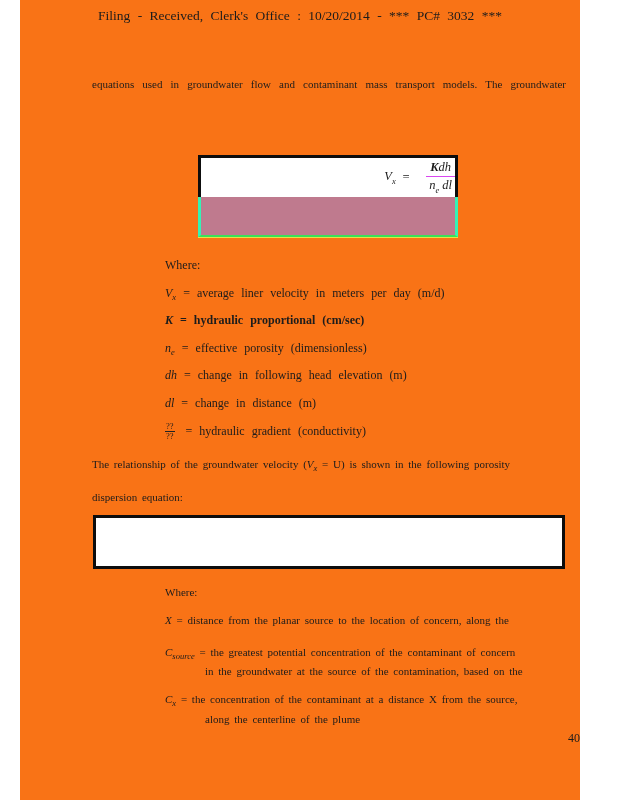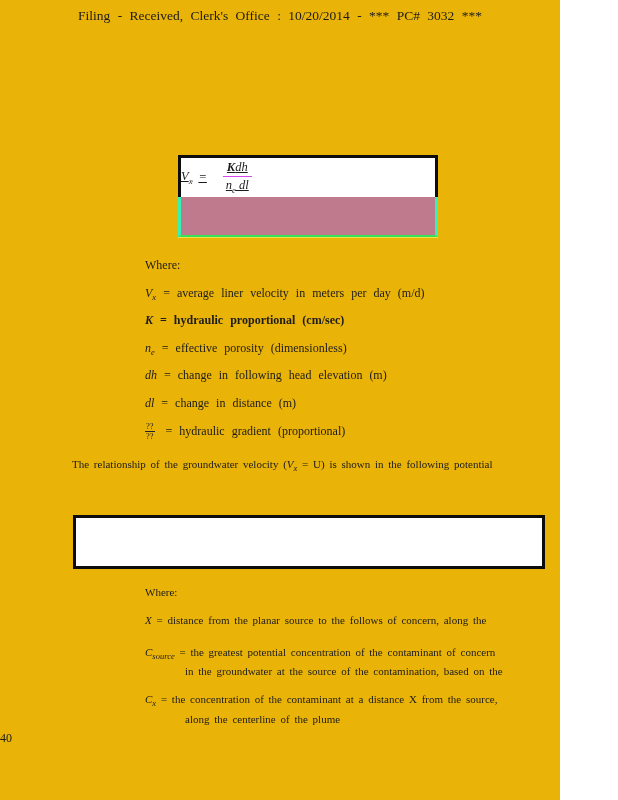--- a/index.html
+++ b/index.html
@@ -1,32 +1,33 @@
 <!DOCTYPE html>
 <html><head>
 <meta charset="utf-8">
 <style>
   html,body { margin:0; padding:0; background:#ffffff; }
   .page {
-    position:relative; width:560px; height:800px; background:#eab308;
+    position:relative; width:560px; height:800px; background:#f97316;
     font-family:"Liberation Serif","DejaVu Serif",serif; color:#1c1c1c;
     overflow:hidden;
+    margin-left:20px;
   }
   .header {
     position:absolute; top:8px; left:0; width:100%;
     text-align:center; font-size:13.5px; word-spacing:4px; white-space:nowrap;
   }
   .para1 { position:absolute; left:72px; top:70px; width:474px; font-size:11px; line-height:28px; }
   .line  { white-space:nowrap; word-spacing:2px; }
   .just  { text-align:justify; text-align-last:justify; white-space:normal; }
   
   .formula-box {
     position:absolute; left:178px; top:155px; width:254px; height:39px;
     border:3px solid #0d0d0d; border-bottom:none; background:#ffffff;
-    display:flex; align-items:center; justify-content:flex-start; font-size:12.5px;text-decoration:underline;
+    display:flex; align-items:center; justify-content:flex-end; font-size:12.5px;
   }
   .formula { font-style:italic; display:flex; align-items:center; }
   .frac { display:inline-block; text-align:center; margin-left:16px; line-height:1.25; }
   .frac .top { display:block; border-bottom:1px solid #d946ef; padding:0 4px 1px; }
   .frac .bot { display:block; padding-top:1px; }
   .bold { font-weight:bold; }
   sub { font-size:8.5px; }
   
   .redaction {
     position:absolute; left:178px; top:197px; width:254px; height:38px;
@@ -48,30 +49,31 @@
            line-height:29px; word-spacing:2px; }
   
   .empty-box { position:absolute; left:73px; top:515px; width:466px; height:48px;
                border:3px solid #0d0d0d; background:#ffffff; }
   
   .where2 { position:absolute; left:145px; top:585px; font-size:11px; }
   .where2 .label { line-height:15px; }
   .entry { margin-top:13px; word-spacing:2px; }
   .entry .l1 { line-height:15px; white-space:nowrap; }
   .entry .l2 { line-height:15px; padding-left:40px; white-space:nowrap; }
-  .footer { position:absolute; top:731px; left:0; width:100%; text-align:left; font-size:12px; }
+  .footer { position:absolute; top:731px; left:0; width:100%; text-align:right; font-size:12px; }
 </style>
 </head>
 <body>
 
 <div class="page">
 
   <div class="header">Filing - Received,  Clerk's  Office :  10/20/2014   - *** PC#  3032  ***</div>
 
   <div class="para1">
+    <div class="line just">equations used in groundwater flow and contaminant mass transport models. The groundwater</div>
   </div>
 
   <div class="formula-box">
     <span class="formula">
       <span><span>V</span><sub>x</sub></span>
       <span style="margin-left:6px;">=</span>
       <span class="frac">
         <span class="top"><span class="bold">K</span><span>dh</span></span>
         <span class="bot"><span>n</span><sub>e</sub><span> dl</span></span>
       </span>
@@ -100,38 +102,39 @@
     </div>
     <div class="row">
       <span class="term"><span>dl</span><sub></sub></span>
       <span>= change in distance (m)</span>
     </div>
     <div class="row">
       <span class="frac-inline">
         <span class="ft">??</span>
         <span class="fb">??</span>
       </span>
-      <span>= hydraulic gradient (proportional)</span>
+      <span>= hydraulic gradient (conductivity)</span>
     </div>
   </div>
 
   <div class="para2">
     <div class="line">
-      <span>The relationship of the groundwater velocity (</span><span class="term"><span>V</span><sub>x</sub></span><span> = U) is shown in the following potential</span>
+      <span>The relationship of the groundwater velocity (</span><span class="term"><span>V</span><sub>x</sub></span><span> = U) is shown in the following porosity</span>
     </div>
+    <div class="line">dispersion equation:</div>
   </div>
 
   <div class="empty-box"></div>
 
   <div class="where2">
     <div class="label">Where:</div>
     <div class="entry">
       <div class="l1">
         <span class="term"><span>X</span><sub></sub></span>
-        <span>= distance from the planar source to the follows of concern, along the</span>
+        <span>= distance from the planar source to the location of concern, along the</span>
       </div>
     </div>
     <div class="entry">
       <div class="l1">
         <span class="term"><span>C</span><sub>source</sub></span>
         <span>= the greatest potential concentration of the contaminant of concern</span>
       </div>
       <div class="l2">in the groundwater at the source of the contamination, based on the</div>
     </div>
     <div class="entry">

